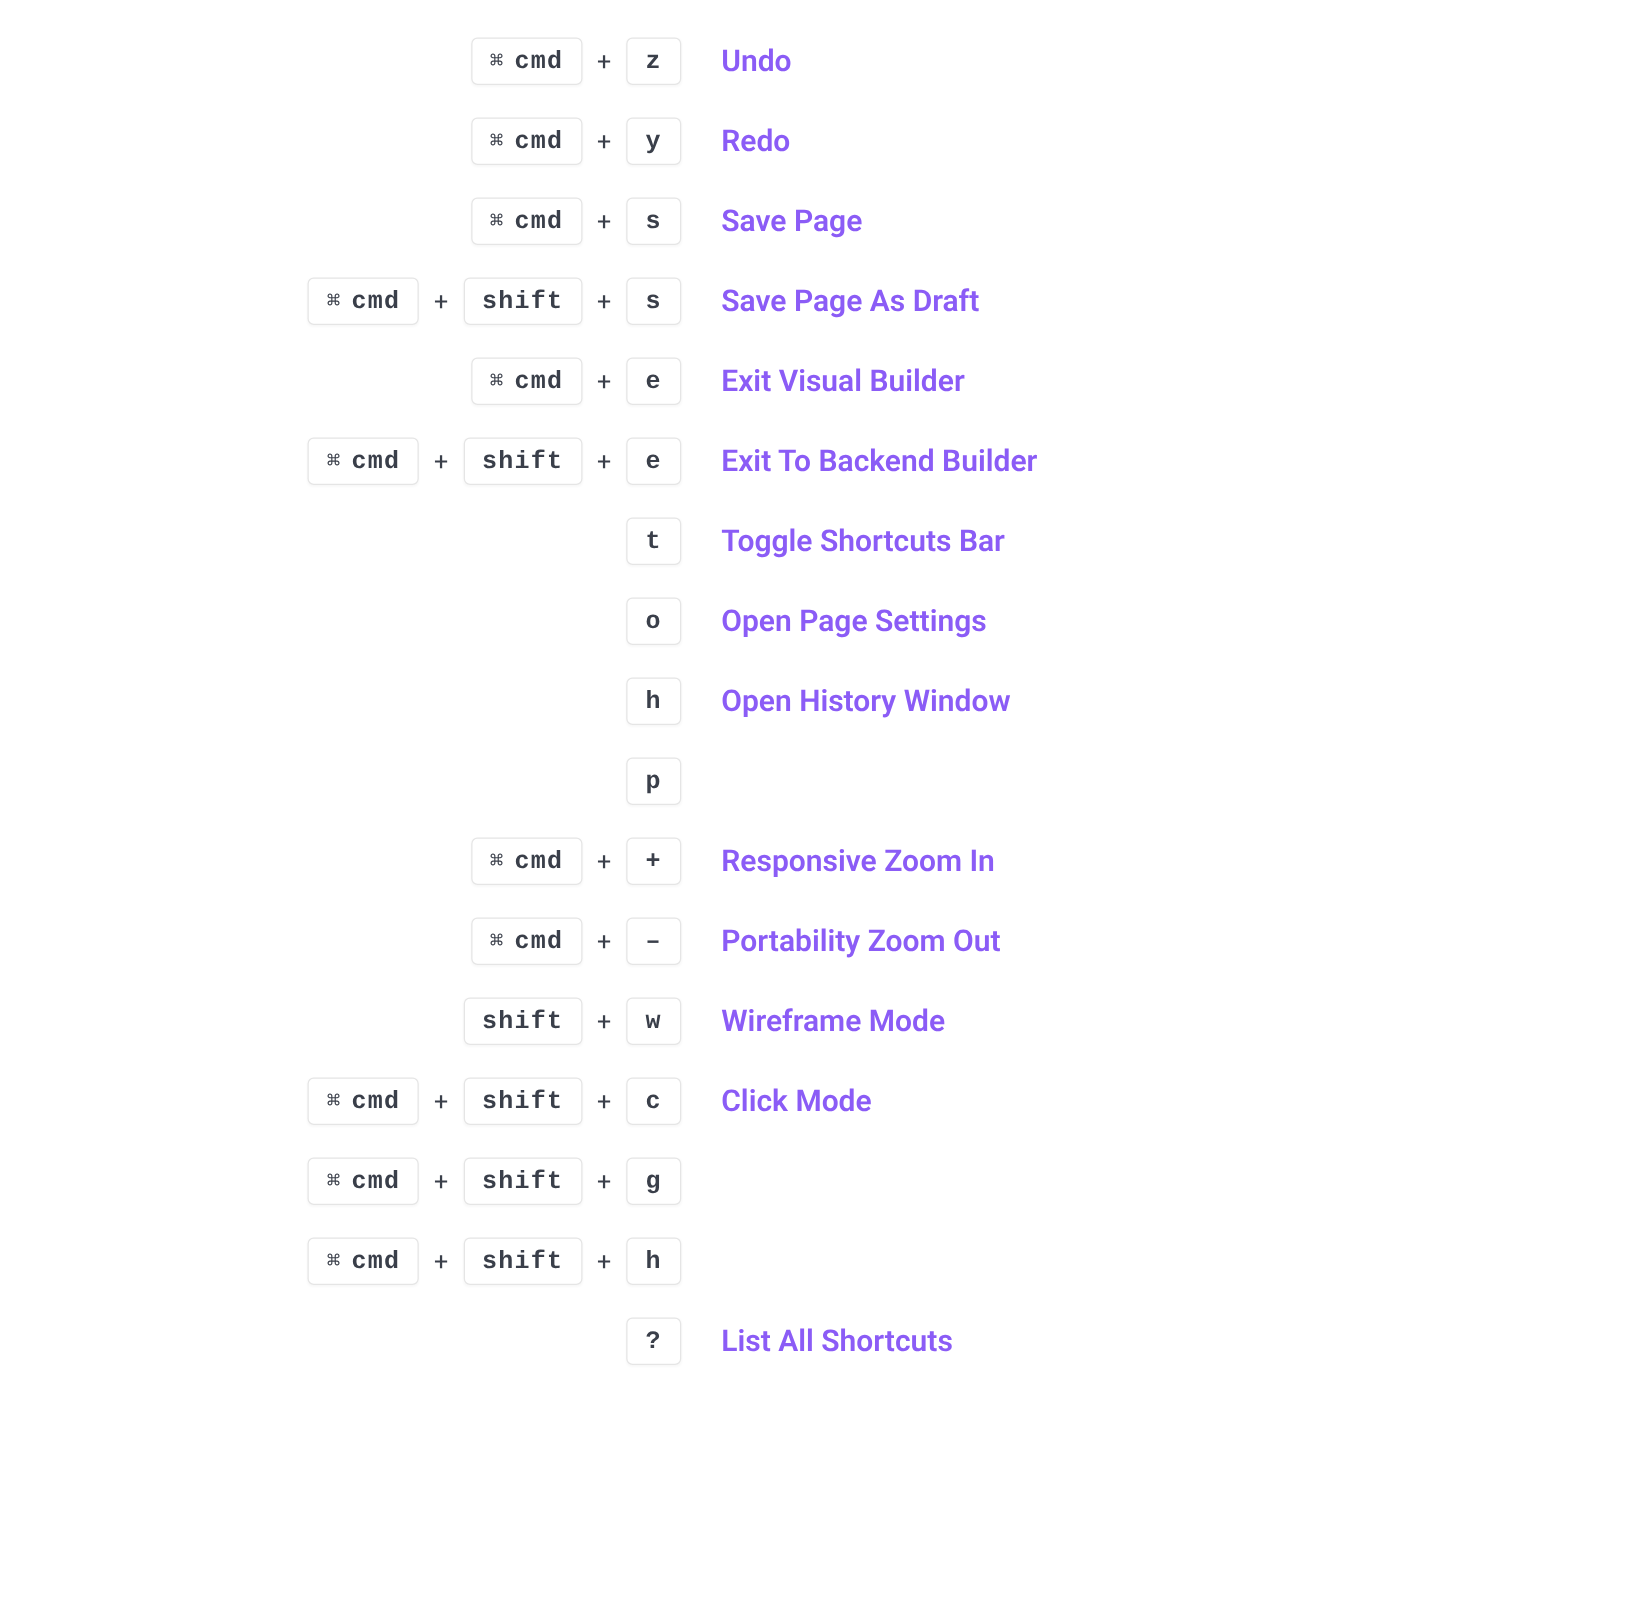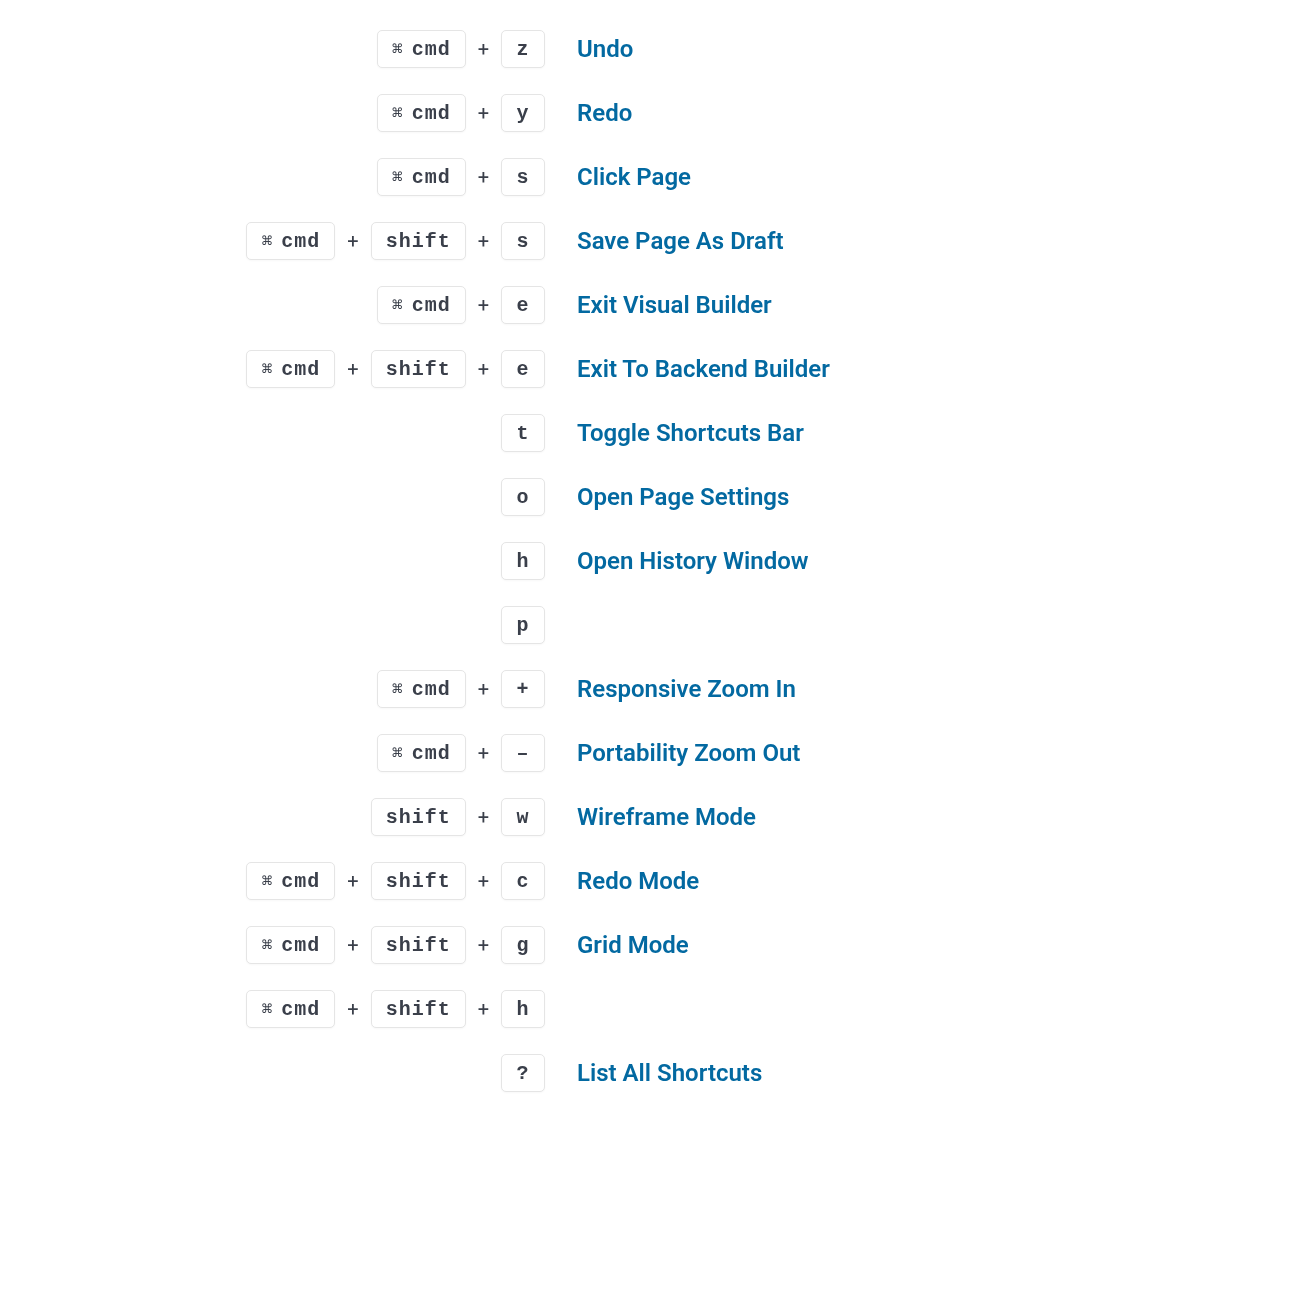--- a/index.html
+++ b/index.html
@@ -56,21 +56,21 @@
     .plus {
       font-size: 20px;
       color: #3a3f4a;
       font-weight: 400;
       font-family: -apple-system, BlinkMacSystemFont, "Segoe UI", Roboto, sans-serif;
     }
     .description {
       padding-left: 32px;
       font-size: 24px;
       font-weight: 600;
-      color: #0369a1;
+      color: #8b5cf6;
       flex: 1;
     }
   </style>
 </head>
 <body>
 
 <div class="shortcuts-list" id="list-root">
     <div class="shortcut-row">
       <div class="keys-container">
         <span class="key key-cmd">
@@ -95,21 +95,21 @@
     </div>
     <div class="shortcut-row">
       <div class="keys-container">
         <span class="key key-cmd">
           <span class="cmd-icon">⌘</span>
           <span>cmd</span>
         </span>
         <span class="plus">+</span>
         <span class="key">s</span>
       </div>
-      <div class="description">Click Page</div>
+      <div class="description">Save Page</div>
     </div>
     <div class="shortcut-row">
       <div class="keys-container">
         <span class="key key-cmd">
           <span class="cmd-icon">⌘</span>
           <span>cmd</span>
         </span>
         <span class="plus">+</span>
         <span class="key">shift</span>
         <span class="plus">+</span>
@@ -198,34 +198,33 @@
       <div class="keys-container">
         <span class="key key-cmd">
           <span class="cmd-icon">⌘</span>
           <span>cmd</span>
         </span>
         <span class="plus">+</span>
         <span class="key">shift</span>
         <span class="plus">+</span>
         <span class="key">c</span>
       </div>
-      <div class="description">Redo Mode</div>
+      <div class="description">Click Mode</div>
     </div>
     <div class="shortcut-row">
       <div class="keys-container">
         <span class="key key-cmd">
           <span class="cmd-icon">⌘</span>
           <span>cmd</span>
         </span>
         <span class="plus">+</span>
         <span class="key">shift</span>
         <span class="plus">+</span>
         <span class="key">g</span>
       </div>
-      <div class="description">Grid Mode</div>
     </div>
     <div class="shortcut-row">
       <div class="keys-container">
         <span class="key key-cmd">
           <span class="cmd-icon">⌘</span>
           <span>cmd</span>
         </span>
         <span class="plus">+</span>
         <span class="key">shift</span>
         <span class="plus">+</span>

